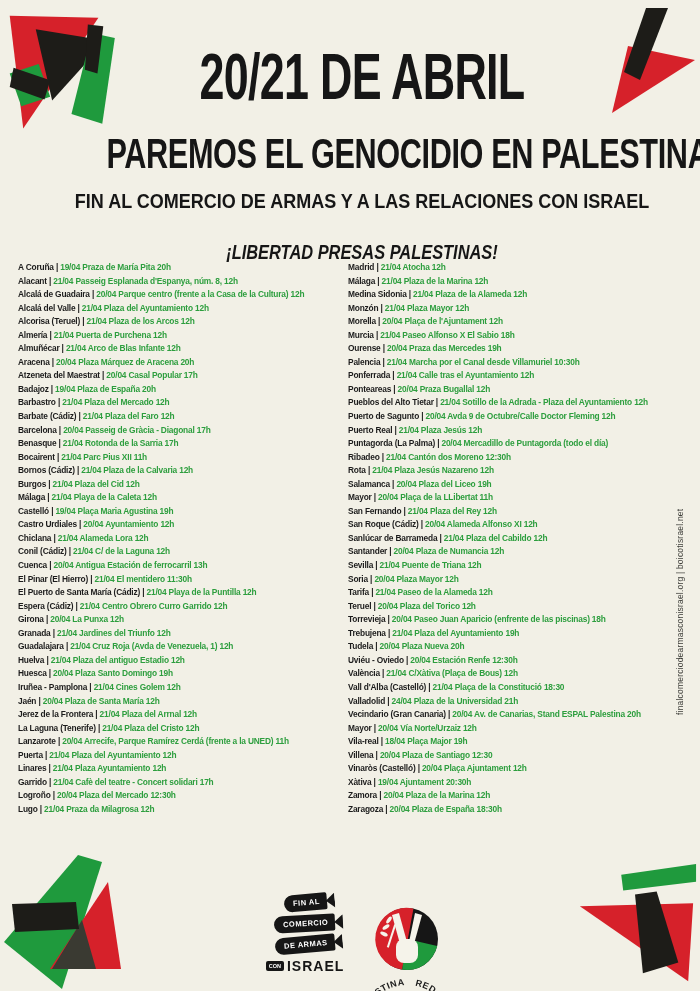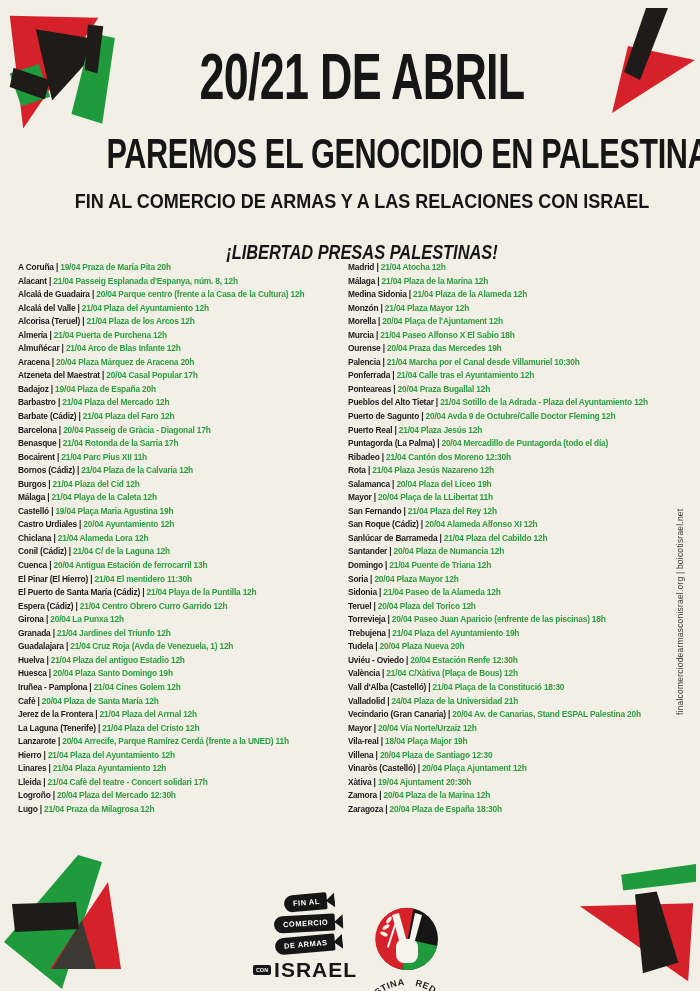--- a/index.html
+++ b/index.html
@@ -32,21 +32,21 @@
   }
   
   .bomb-logo{position:absolute;left:259px;top:894px;width:92px;display:flex;flex-direction:column;align-items:center;}
   .bomb{position:relative;background:var(--ink);color:#fff;font-weight:900;font-size:7.5px;
     letter-spacing:0.5px;padding:4px 7px 4px 9px;border-radius:9px 2px 2px 9px;margin-bottom:4px;white-space:nowrap;}
   .bomb::after{content:"";position:absolute;right:-8px;top:50%;transform:translateY(-50%);
     width:9px;height:15px;background:var(--ink);clip-path:polygon(0 50%,100% 0,100% 100%);}
   .b1{transform:rotate(-5deg);} .b2{transform:rotate(-3deg);} .b3{transform:rotate(-5deg);}
   .israel-row{display:flex;align-items:center;margin-top:1px;}
   .con-chip{background:var(--ink);color:#fff;font-size:5.5px;font-weight:bold;padding:2px 3px;margin-right:3px;border-radius:2px;}
-  .israel-word{font-size:21px;font-weight:900;letter-spacing:1px;color:var(--ink);}
+  .israel-word{font-size:14px;font-weight:900;letter-spacing:1px;color:var(--ink);}
   .round-logo{position:absolute;left:352px;top:884px;}
   .round-logo text{font-weight:bold;font-size:9px;letter-spacing:0.6px;fill:#1a1a1a;
     font-family:"Liberation Sans",sans-serif;}
 </style>
 </head>
 <body style="--green: #2d9e3e; --red: #d6212a; --ink: #161616; background: rgb(242, 240, 230);">
 
 <svg class="abs" style="left:2px;top:8px;" width="135" height="135" viewBox="0 0 140 140">
   <polygon points="8,8 100,10 22,125" fill="#d6212a"></polygon>
   <polygon points="35,22 108,34 52,96" fill="#1d1c18"></polygon>
@@ -110,27 +110,27 @@
     <div class="entry"><span class="city">Cuenca</span> | <span class="detail">20/04 Antigua Estación de ferrocarril 13h</span></div>
     <div class="entry"><span class="city">El Pinar (El Hierro)</span> | <span class="detail">21/04 El mentidero 11:30h</span></div>
     <div class="entry"><span class="city">El Puerto de Santa María (Cádiz)</span> | <span class="detail">21/04 Playa de la Puntilla 12h</span></div>
     <div class="entry"><span class="city">Espera (Cádiz)</span> | <span class="detail">21/04 Centro Obrero Curro Garrido 12h</span></div>
     <div class="entry"><span class="city">Girona</span> | <span class="detail">20/04 La Punxa 12h</span></div>
     <div class="entry"><span class="city">Granada</span> | <span class="detail">21/04 Jardines del Triunfo 12h</span></div>
     <div class="entry"><span class="city">Guadalajara</span> | <span class="detail">21/04 Cruz Roja (Avda de Venezuela, 1) 12h</span></div>
     <div class="entry"><span class="city">Huelva</span> | <span class="detail">21/04 Plaza del antiguo Estadio 12h</span></div>
     <div class="entry"><span class="city">Huesca</span> | <span class="detail">20/04 Plaza Santo Domingo 19h</span></div>
     <div class="entry"><span class="city">Iruñea - Pamplona</span> | <span class="detail">21/04 Cines Golem 12h</span></div>
-    <div class="entry"><span class="city">Cafè</span> | <span class="detail">20/04 Plaza de Santa María 12h</span></div>
+    <div class="entry"><span class="city">Jaén</span> | <span class="detail">20/04 Plaza de Santa María 12h</span></div>
     <div class="entry"><span class="city">Jerez de la Frontera</span> | <span class="detail">21/04 Plaza del Arrnal 12h</span></div>
     <div class="entry"><span class="city">La Laguna (Tenerife)</span> | <span class="detail">21/04 Plaza del Cristo 12h</span></div>
     <div class="entry"><span class="city">Lanzarote</span> | <span class="detail">20/04 Arrecife, Parque Ramírez Cerdá (frente a la UNED) 11h</span></div>
-    <div class="entry"><span class="city">Hierro</span> | <span class="detail">21/04 Plaza del Ayuntamiento 12h</span></div>
+    <div class="entry"><span class="city">Puerta</span> | <span class="detail">21/04 Plaza del Ayuntamiento 12h</span></div>
     <div class="entry"><span class="city">Linares</span> | <span class="detail">21/04 Plaza Ayuntamiento 12h</span></div>
-    <div class="entry"><span class="city">Lleida</span> | <span class="detail">21/04 Cafè del teatre - Concert solidari 17h</span></div>
+    <div class="entry"><span class="city">Garrido</span> | <span class="detail">21/04 Cafè del teatre - Concert solidari 17h</span></div>
     <div class="entry"><span class="city">Logroño</span> | <span class="detail">20/04 Plaza del Mercado 12:30h</span></div>
     <div class="entry"><span class="city">Lugo</span> | <span class="detail">21/04 Praza da Milagrosa 12h</span></div>
   </div>
 <div class="col" id="col-right">
     <div class="entry"><span class="city">Madrid</span> | <span class="detail">21/04 Atocha 12h</span></div>
     <div class="entry"><span class="city">Málaga</span> | <span class="detail">21/04 Plaza de la Marina 12h</span></div>
     <div class="entry"><span class="city">Medina Sidonia</span> | <span class="detail">21/04 Plaza de la Alameda 12h</span></div>
     <div class="entry"><span class="city">Monzón</span> | <span class="detail">21/04 Plaza Mayor 12h</span></div>
     <div class="entry"><span class="city">Morella</span> | <span class="detail">20/04 Plaça de l'Ajuntament 12h</span></div>
     <div class="entry"><span class="city">Murcia</span> | <span class="detail">21/04 Paseo Alfonso X El Sabio 18h</span></div>
@@ -143,23 +143,23 @@
     <div class="entry"><span class="city">Puerto Real</span> | <span class="detail">21/04 Plaza Jesús 12h</span></div>
     <div class="entry"><span class="city">Puntagorda (La Palma)</span> | <span class="detail">20/04 Mercadillo de Puntagorda (todo el día)</span></div>
     <div class="entry"><span class="city">Ribadeo</span> | <span class="detail">21/04 Cantón dos Moreno 12:30h</span></div>
     <div class="entry"><span class="city">Rota</span> | <span class="detail">21/04 Plaza Jesús Nazareno 12h</span></div>
     <div class="entry"><span class="city">Salamanca</span> | <span class="detail">20/04 Plaza del Liceo 19h</span></div>
     <div class="entry"><span class="city">Mayor</span> | <span class="detail">20/04 Plaça de la LLibertat 11h</span></div>
     <div class="entry"><span class="city">San Fernando</span> | <span class="detail">21/04 Plaza del Rey 12h</span></div>
     <div class="entry"><span class="city">San Roque (Cádiz)</span> | <span class="detail">20/04 Alameda Alfonso XI 12h</span></div>
     <div class="entry"><span class="city">Sanlúcar de Barrameda</span> | <span class="detail">21/04 Plaza del Cabildo 12h</span></div>
     <div class="entry"><span class="city">Santander</span> | <span class="detail">20/04 Plaza de Numancia 12h</span></div>
-    <div class="entry"><span class="city">Domingo</span> | <span class="detail">21/04 Puente de Triana 12h</span></div>
+    <div class="entry"><span class="city">Sevilla</span> | <span class="detail">21/04 Puente de Triana 12h</span></div>
     <div class="entry"><span class="city">Soria</span> | <span class="detail">20/04 Plaza Mayor 12h</span></div>
-    <div class="entry"><span class="city">Sidonia</span> | <span class="detail">21/04 Paseo de la Alameda 12h</span></div>
+    <div class="entry"><span class="city">Tarifa</span> | <span class="detail">21/04 Paseo de la Alameda 12h</span></div>
     <div class="entry"><span class="city">Teruel</span> | <span class="detail">20/04 Plaza del Torico 12h</span></div>
     <div class="entry"><span class="city">Torrevieja</span> | <span class="detail">20/04 Paseo Juan Aparicio (enfrente de las piscinas) 18h</span></div>
     <div class="entry"><span class="city">Trebujena</span> | <span class="detail">21/04 Plaza del Ayuntamiento 19h</span></div>
     <div class="entry"><span class="city">Tudela</span> | <span class="detail">20/04 Plaza Nueva 20h</span></div>
     <div class="entry"><span class="city">Uviéu - Oviedo</span> | <span class="detail">20/04 Estación Renfe 12:30h</span></div>
     <div class="entry"><span class="city">València</span> | <span class="detail">21/04 C/Xàtiva (Plaça de Bous) 12h</span></div>
     <div class="entry"><span class="city">Vall d'Alba (Castelló)</span> | <span class="detail">21/04 Plaça de la Constitució 18:30</span></div>
     <div class="entry"><span class="city">Valladolid</span> | <span class="detail">24/04 Plaza de la Universidad 21h</span></div>
     <div class="entry"><span class="city">Vecindario (Gran Canaria)</span> | <span class="detail">20/04 Av. de Canarias, Stand ESPAL Palestina 20h</span></div>
     <div class="entry"><span class="city">Mayor</span> | <span class="detail">20/04 Vía Norte/Urzaiz 12h</span></div>

